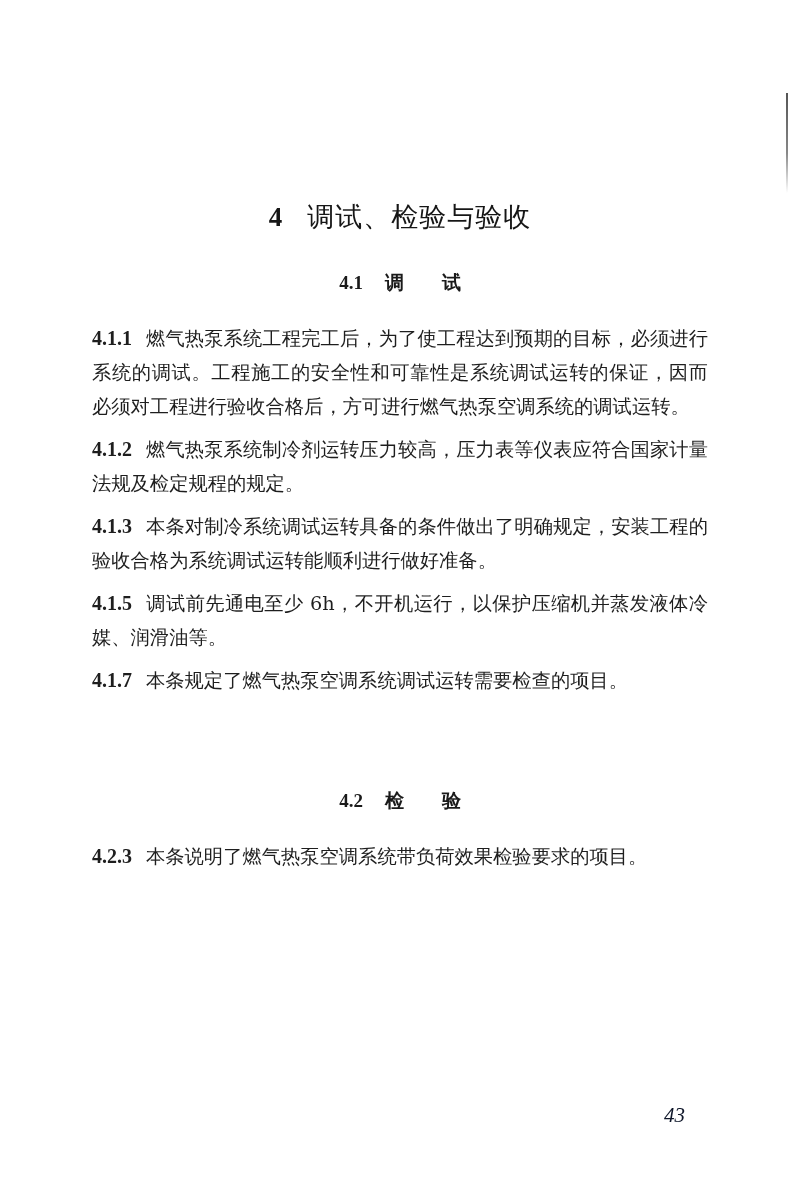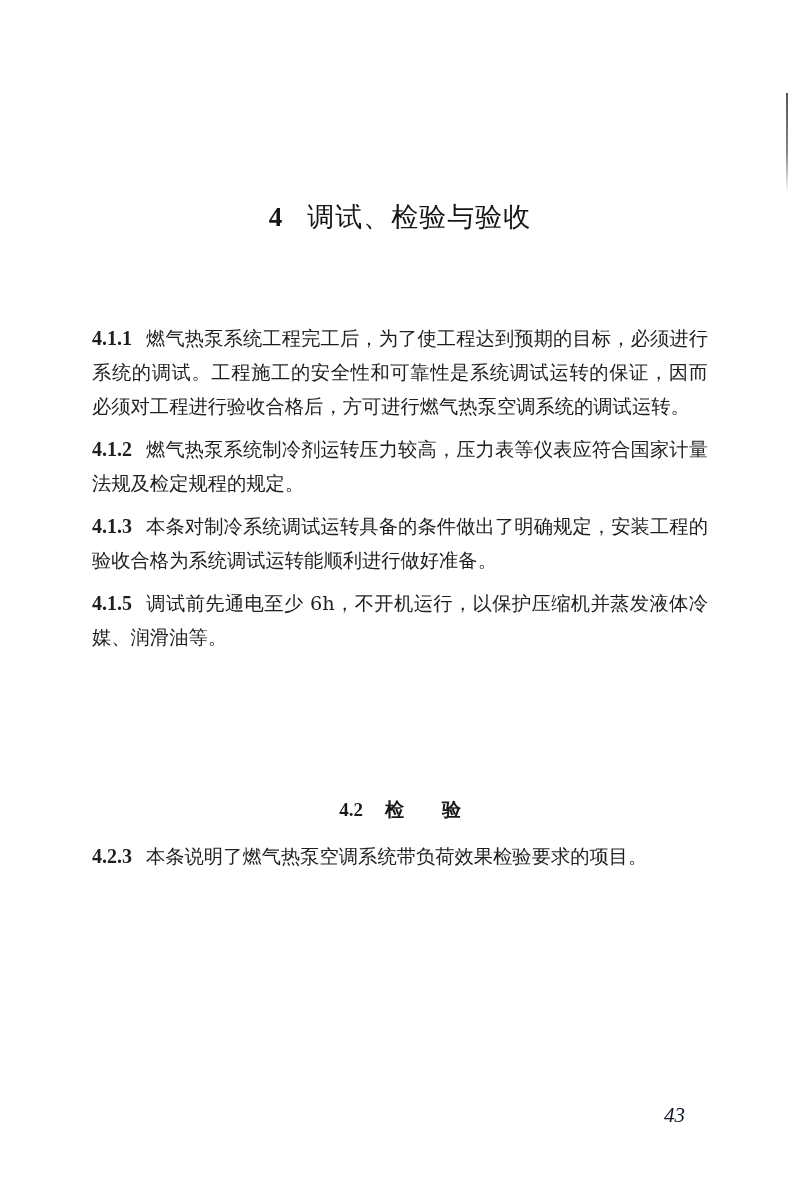--- a/index.html
+++ b/index.html
@@ -92,37 +92,43 @@
 <body>
 
 <div class="page">
 
   <div class="edge-line"></div>
 
   <div class="chapter-title">
     <span class="num">4</span><span>调试、检验与验收</span>
   </div>
 
+  <div class="section-title" style="top:268px;">
+    <span class="num">4.1</span><span class="t1">调</span><span>试</span>
+  </div>
 
   <div class="body-block" style="top:313px;">
     <p class="clause">
       <span class="cnum">4.1.1</span><span>燃气热泵系统工程完工后，为了使工程达到预期的目标，必须进行系统的调试。工程施工的安全性和可靠性是系统调试运转的保证，因而必须对工程进行验收合格后，方可进行燃气热泵空调系统的调试运转。</span>
     </p>
     <p class="clause">
       <span class="cnum">4.1.2</span><span>燃气热泵系统制冷剂运转压力较高，压力表等仪表应符合国家计量法规及检定规程的规定。</span>
     </p>
     <p class="clause">
       <span class="cnum">4.1.3</span><span>本条对制冷系统调试运转具备的条件做出了明确规定，安装工程的验收合格为系统调试运转能顺利进行做好准备。</span>
     </p>
     <p class="clause">
       <span class="cnum">4.1.5</span><span>调试前先通电至少 6h，不开机运行，以保护压缩机并蒸发液体冷媒、润滑油等。</span>
     </p>
+    <p class="clause">
+      <span class="cnum">4.1.7</span><span>本条规定了燃气热泵空调系统调试运转需要检查的项目。</span>
+    </p>
   </div>
 
-  <div class="section-title" style="top:786px;margin-top:9px;">
+  <div class="section-title" style="top:786px;">
     <span class="num">4.2</span><span class="t1">检</span><span>验</span>
   </div>
 
   <div class="body-block" style="top:831px;">
     <p class="clause">
       <span class="cnum">4.2.3</span><span>本条说明了燃气热泵空调系统带负荷效果检验要求的项目。</span>
     </p>
   </div>
 
   <div class="page-number">43</div>

